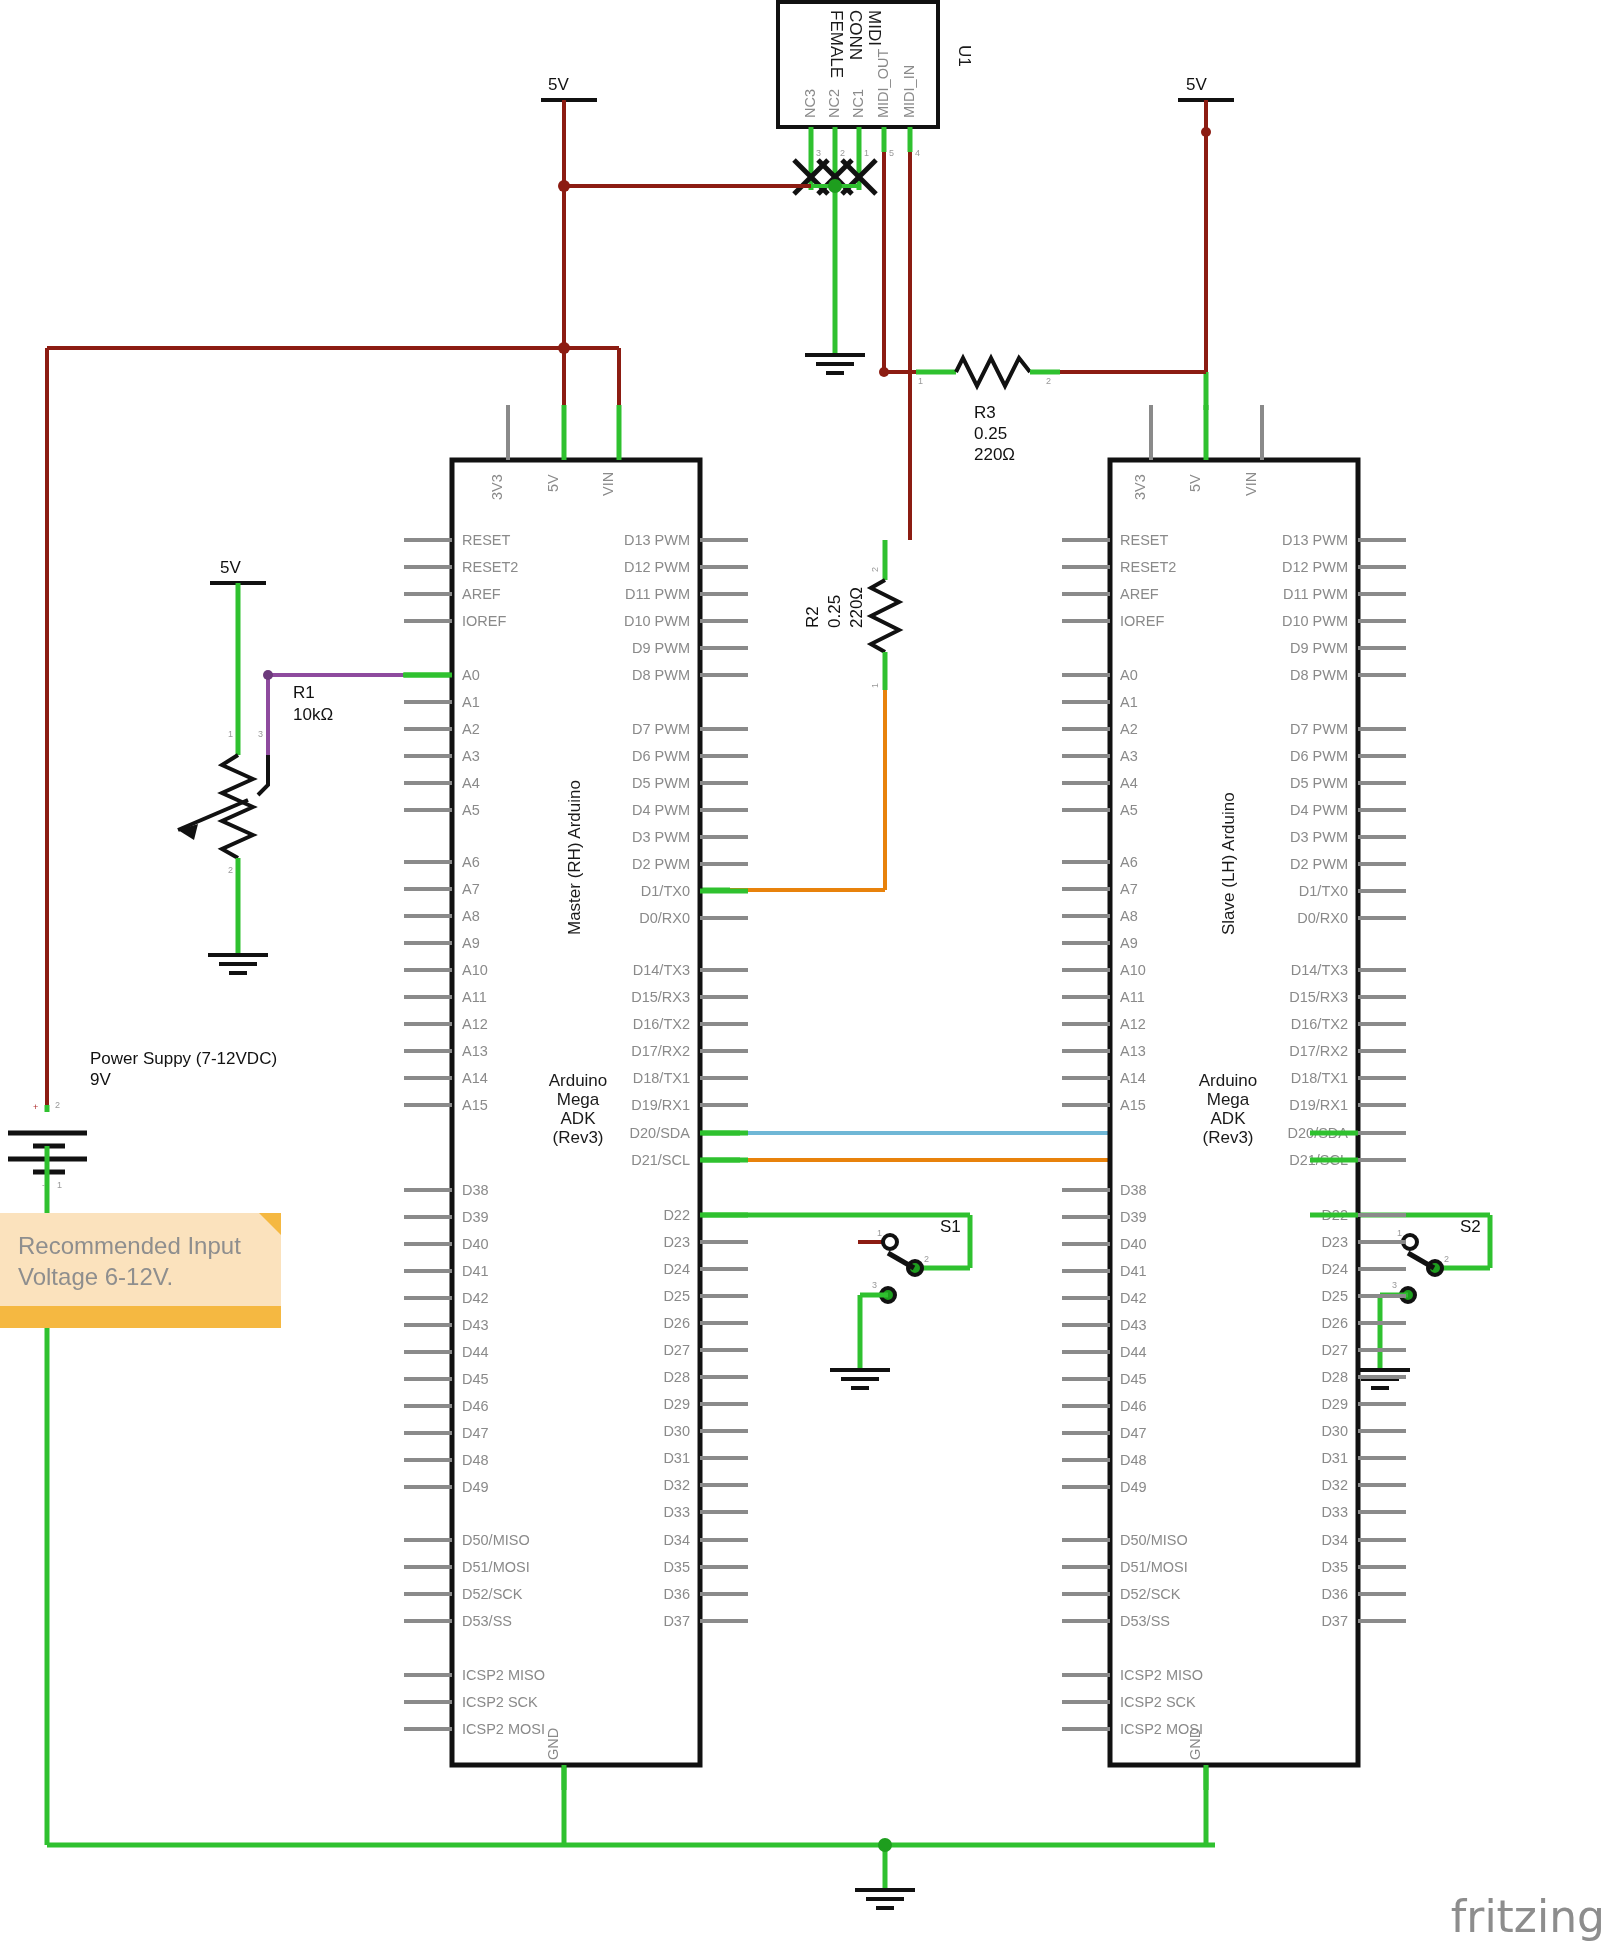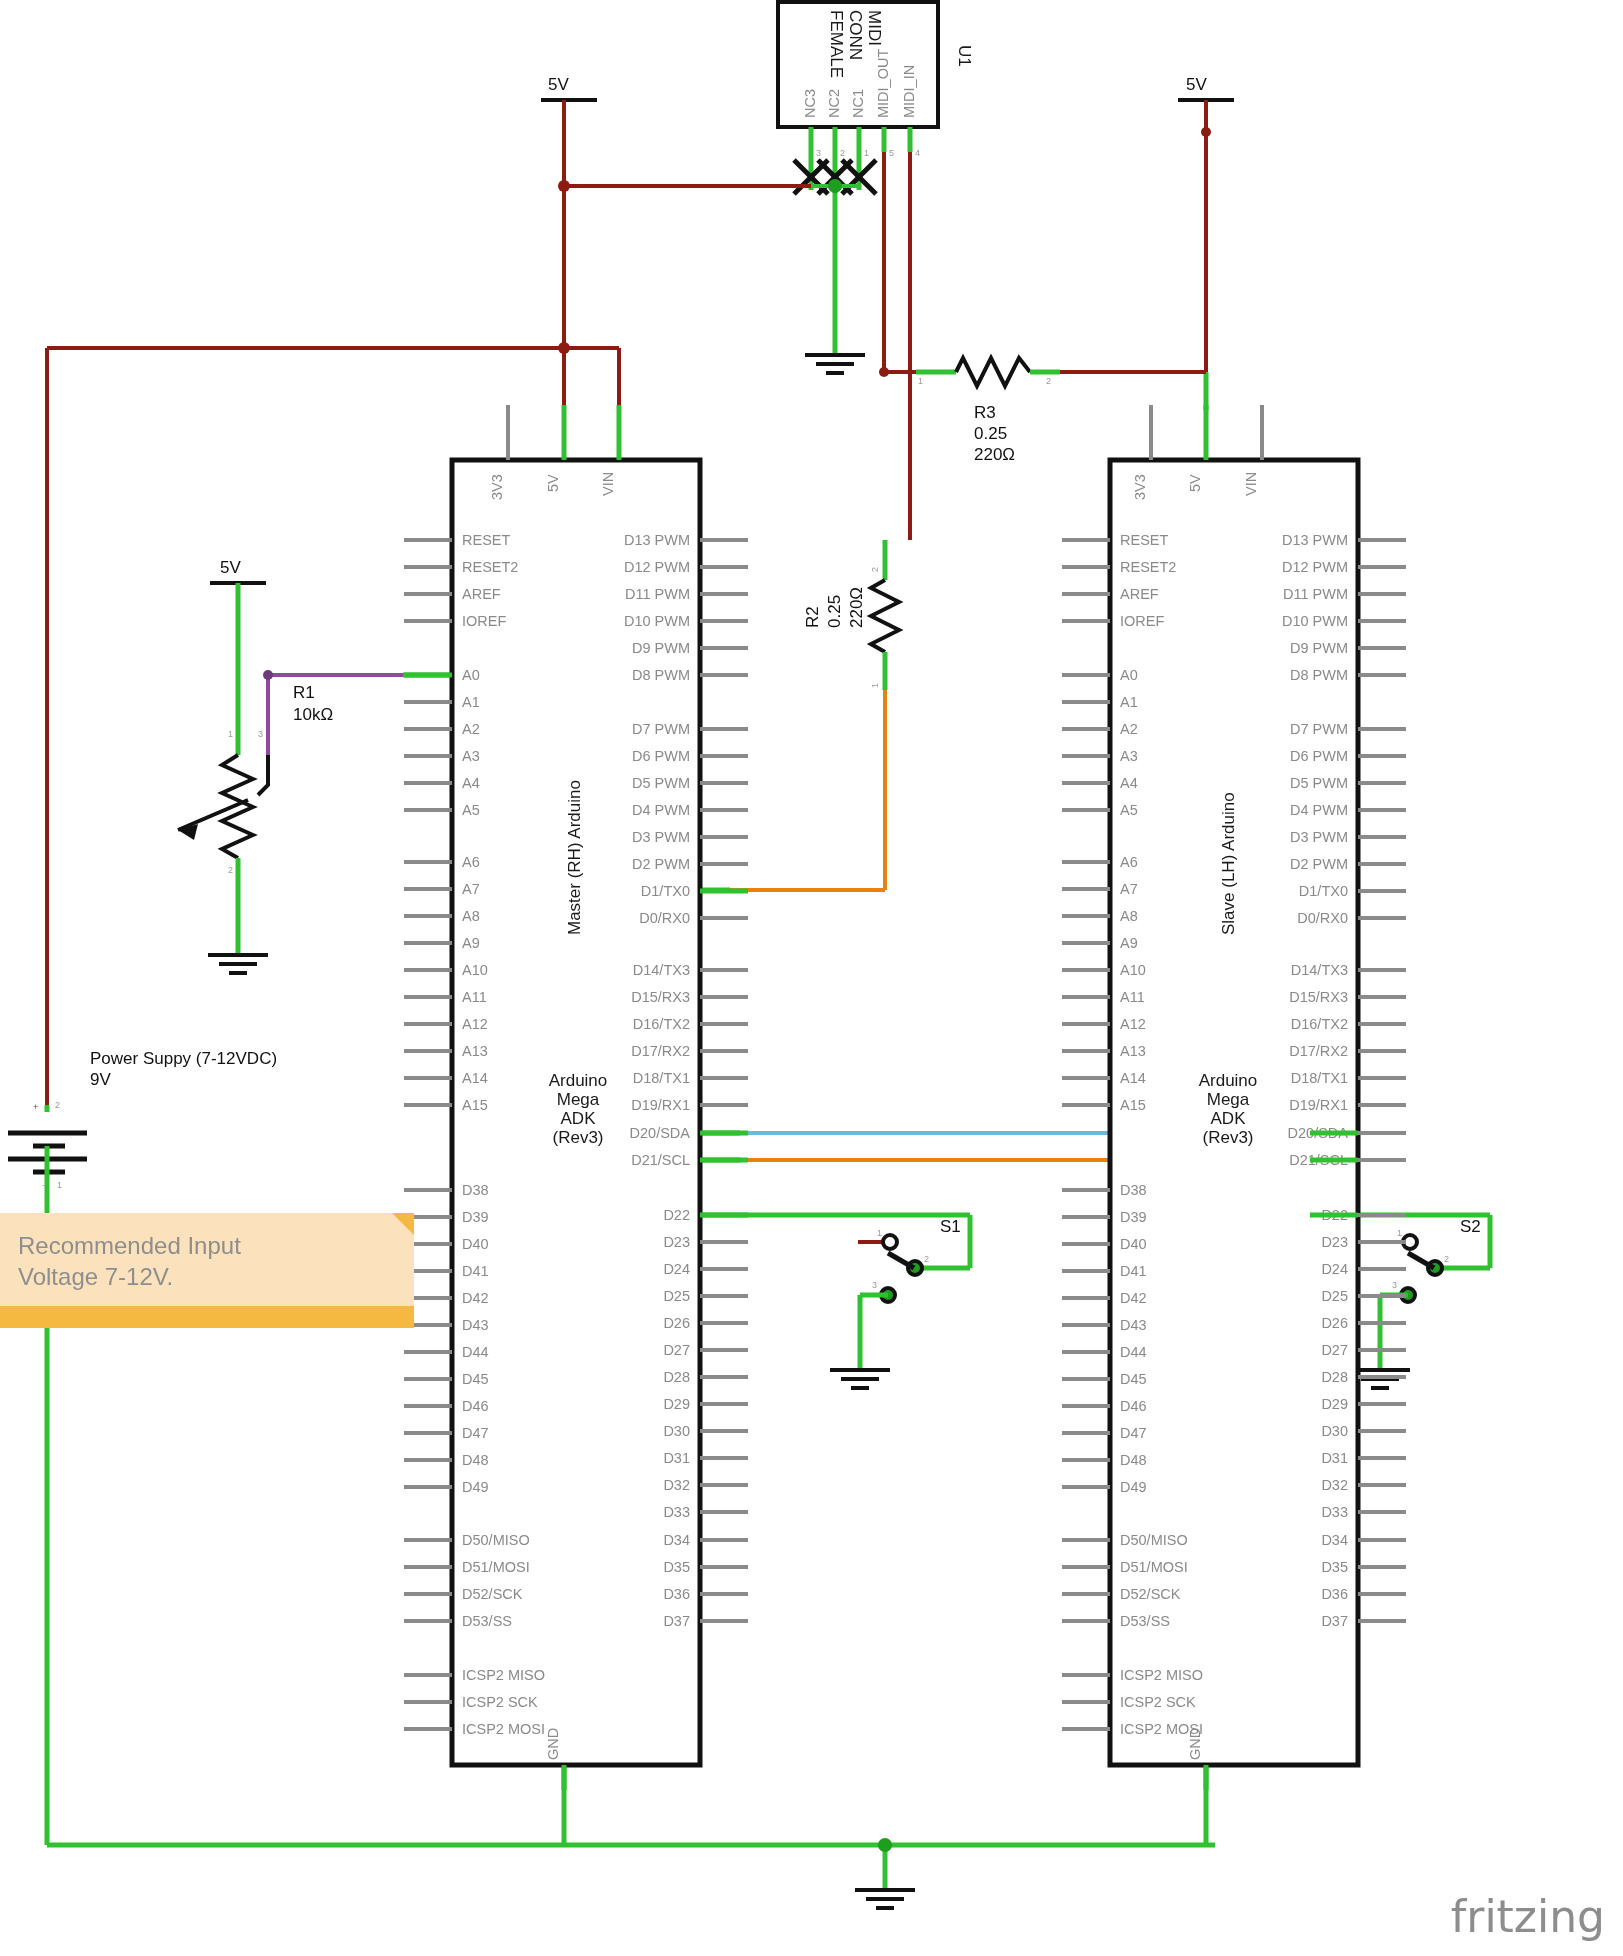--- a/index.html
+++ b/index.html
@@ -606,24 +606,24 @@
 <line x1="404" y1="675" x2="452" y2="675" stroke="#2fc12f" stroke-width="5"></line>
       <line x1="700" y1="891" x2="748" y2="891" stroke="#2fc12f" stroke-width="5"></line>
       <line x1="700" y1="1133" x2="748" y2="1133" stroke="#2fc12f" stroke-width="5"></line>
       <line x1="700" y1="1160" x2="748" y2="1160" stroke="#2fc12f" stroke-width="5"></line>
       <line x1="700" y1="1215" x2="748" y2="1215" stroke="#2fc12f" stroke-width="5"></line>
       <line x1="1310" y1="1133" x2="1358" y2="1133" stroke="#2fc12f" stroke-width="5"></line>
       <line x1="1310" y1="1160" x2="1358" y2="1160" stroke="#2fc12f" stroke-width="5"></line>
       <line x1="1310" y1="1215" x2="1358" y2="1215" stroke="#2fc12f" stroke-width="5"></line>
     </svg>
 
-<div class="note" style="left:0px;top:1213px;width:414px;">
+<div class="note" style="left:0px;top:1213px;width:281px;">
   <div class="note-body">
     <div>Recommended Input</div>
-    <div>Voltage 7-12V.</div>
+    <div>Voltage 6-12V.</div>
   </div>
   <div class="note-foot"></div>
   <div class="note-corner"></div>
 </div>
 
 <div class="fritz">fritzing</div>
 
 </div>
 
 </body></html>

